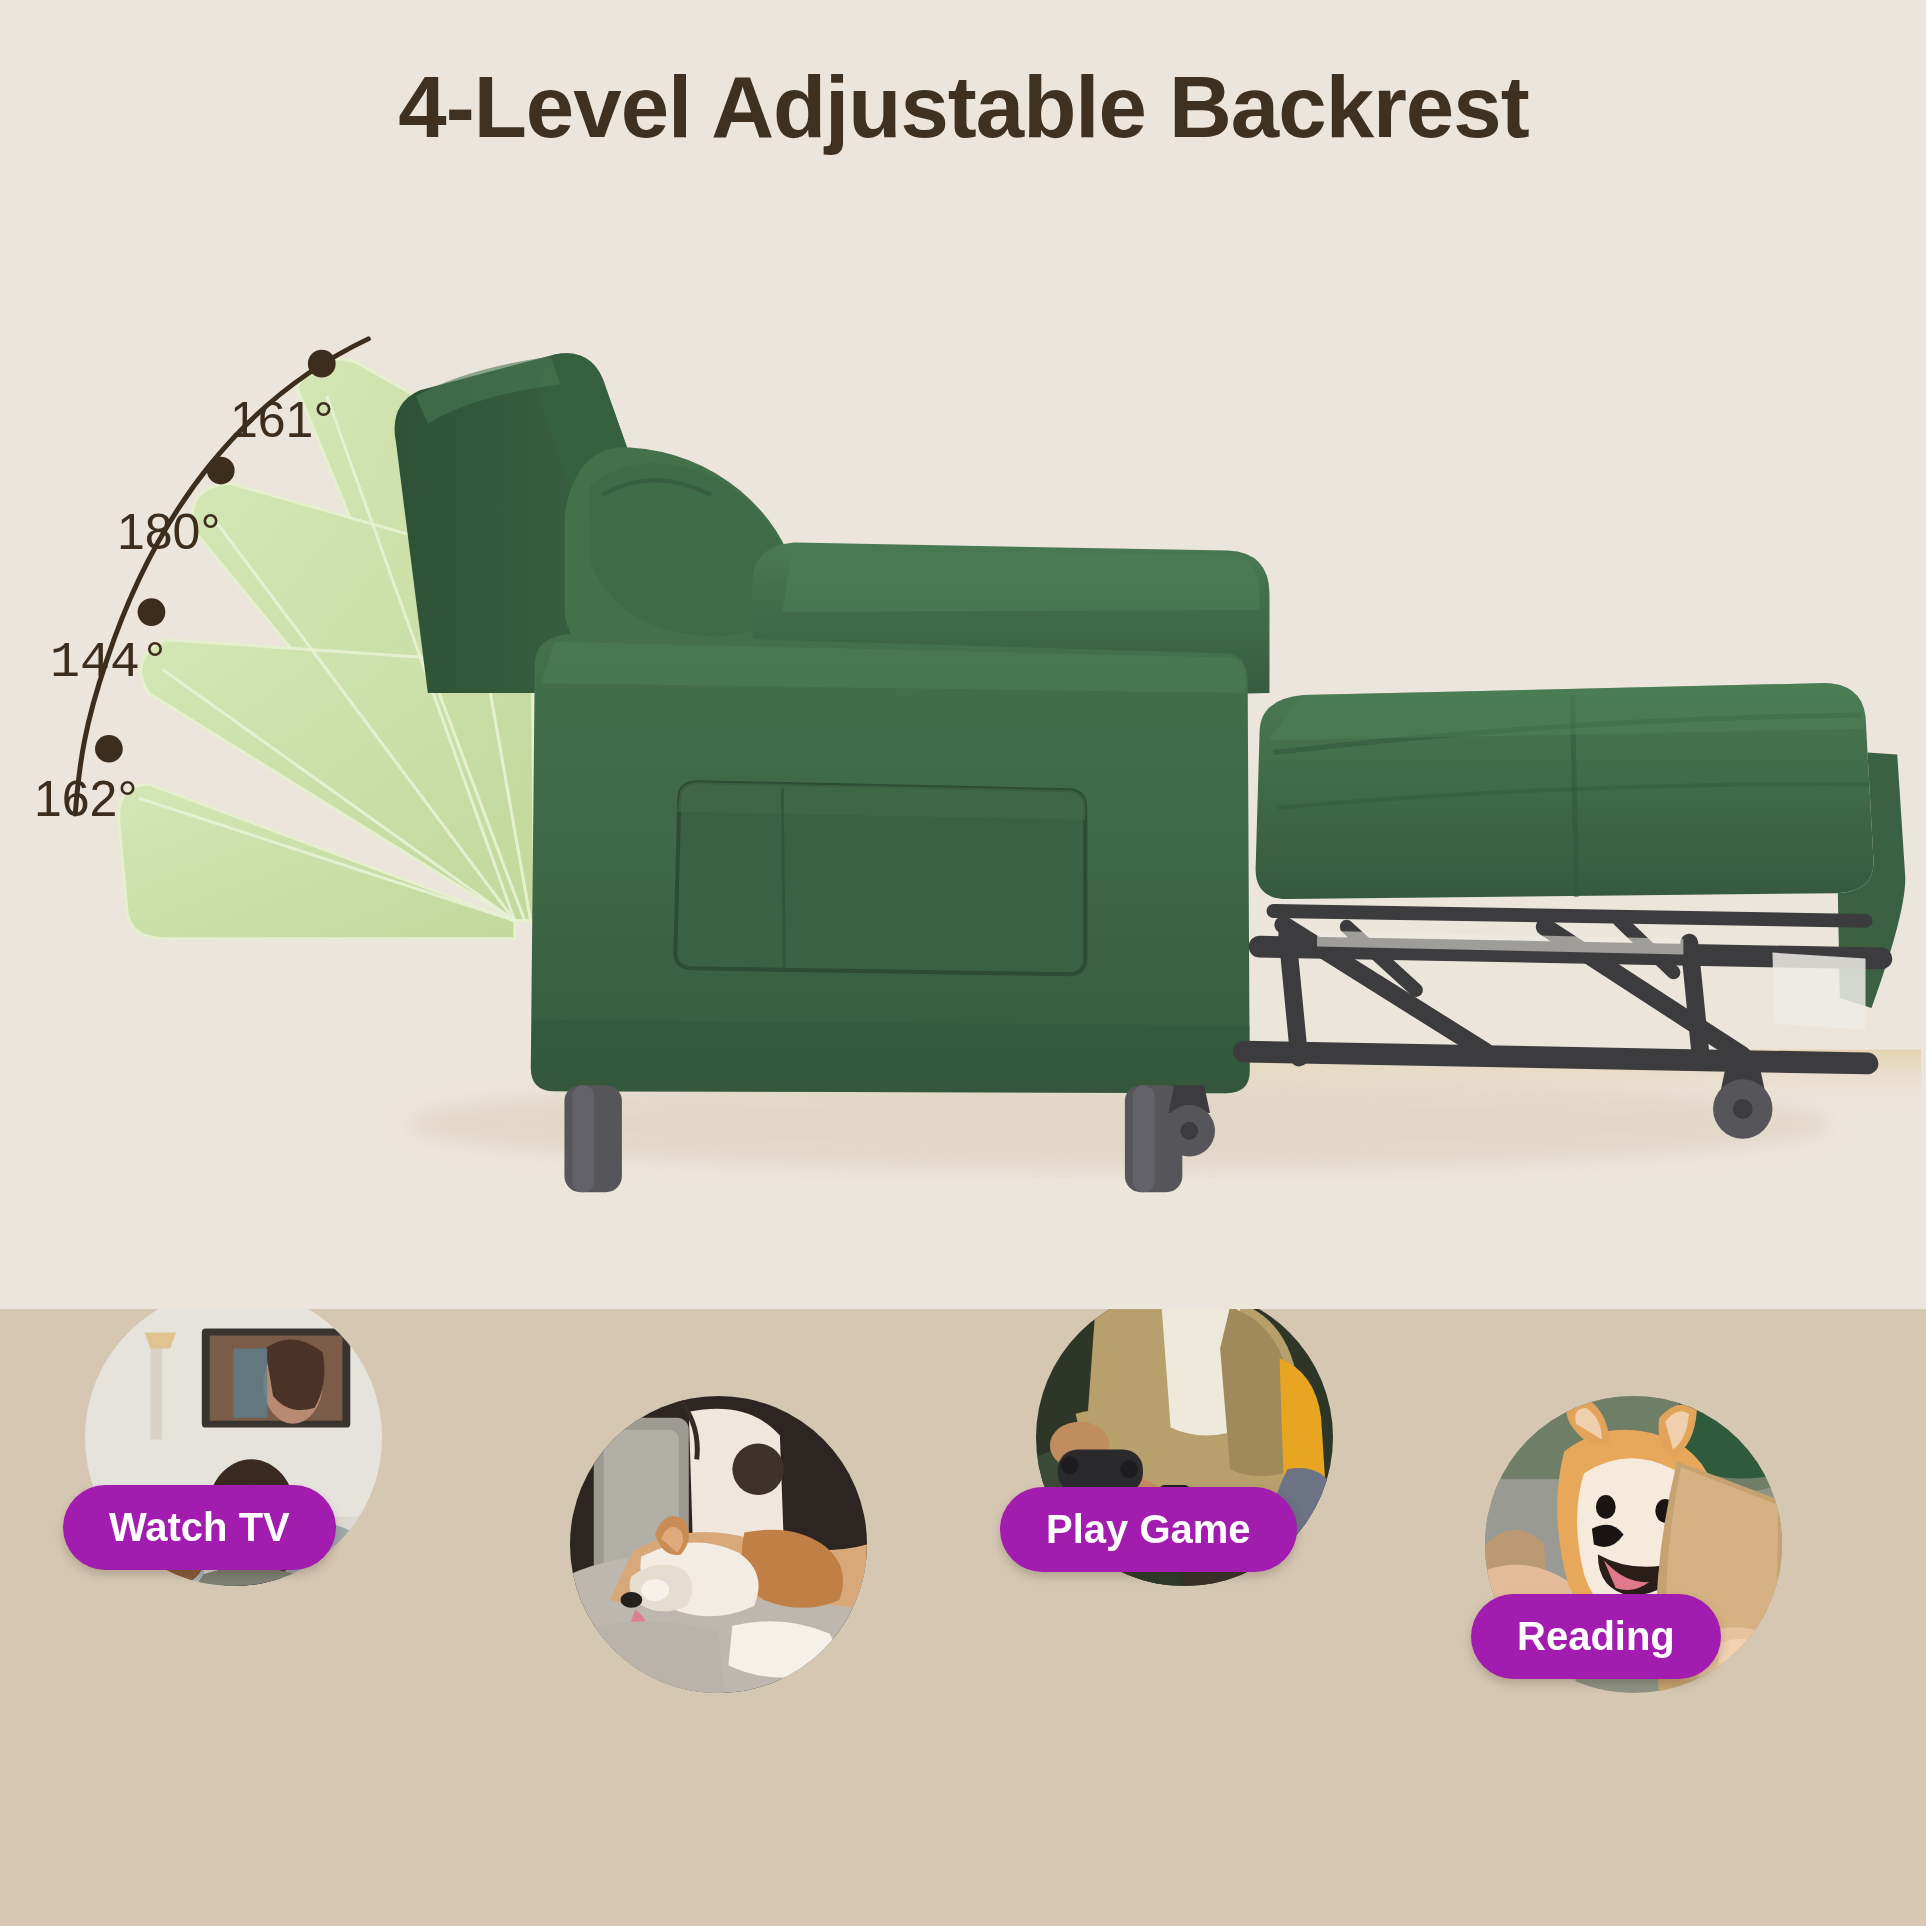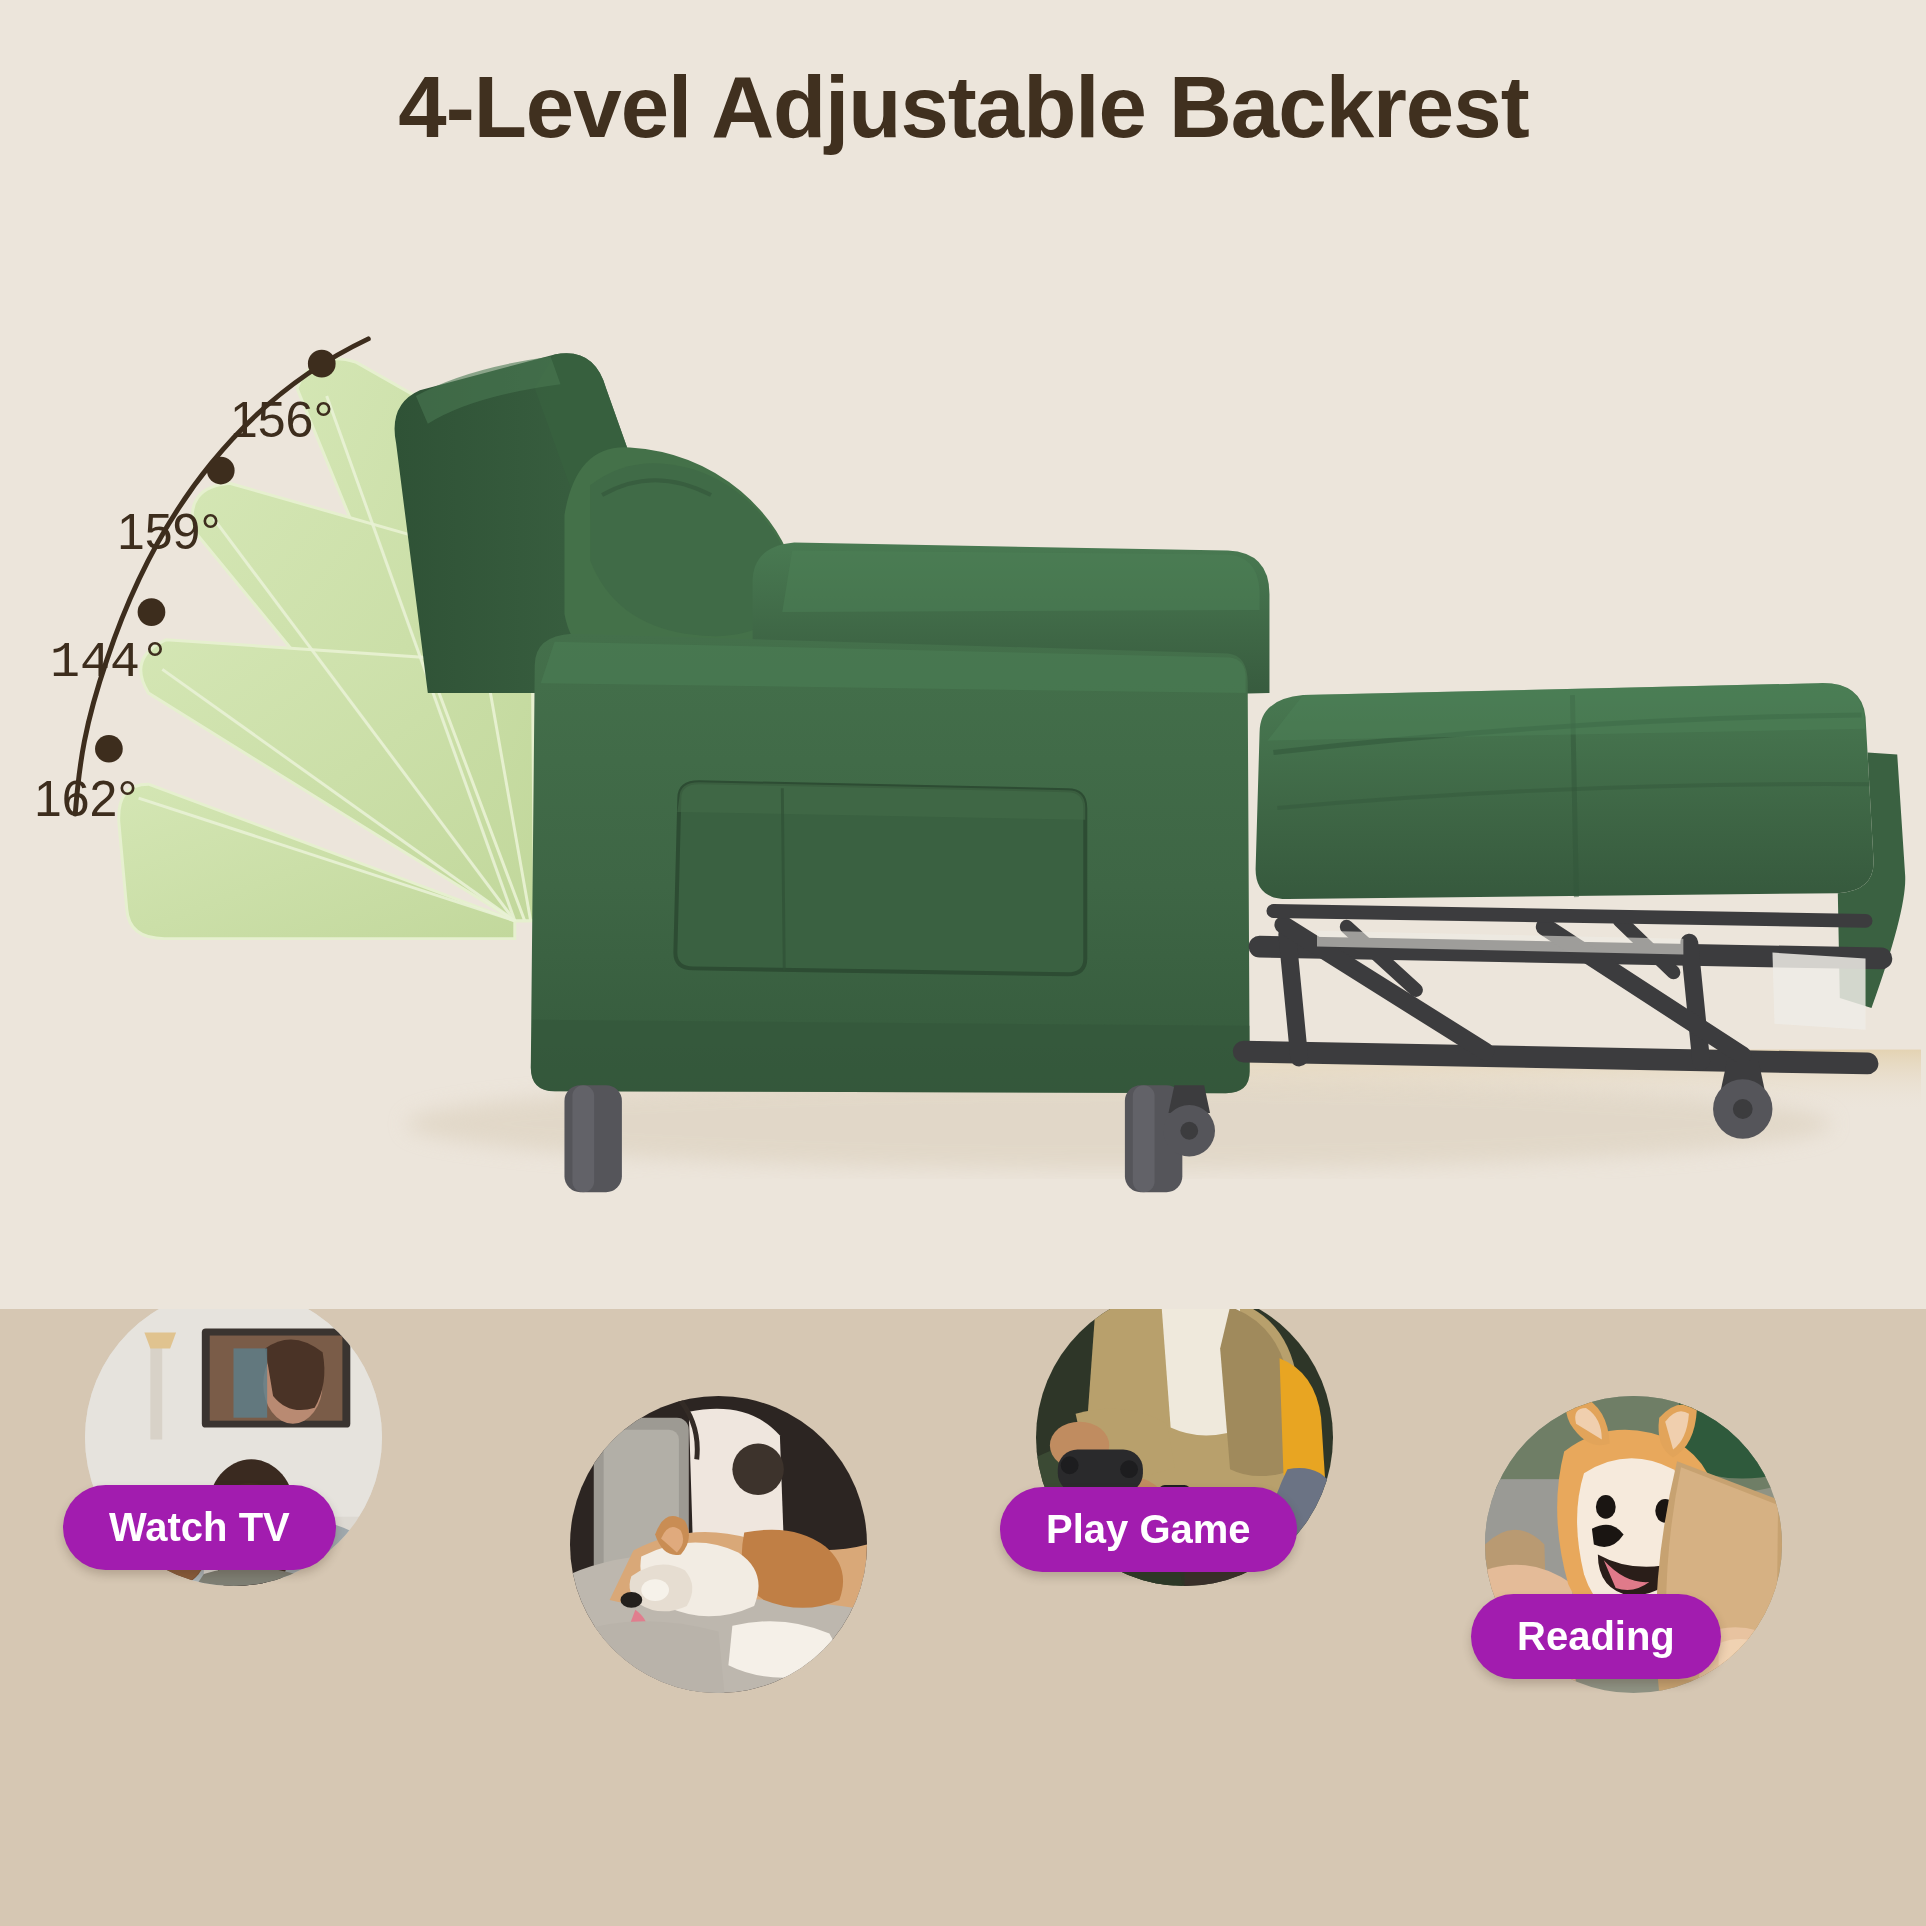--- a/index.html
+++ b/index.html
@@ -114,22 +114,22 @@
     </svg>
 
     <svg id="angle-arc-svg" viewBox="0 0 700 700" xmlns="http://www.w3.org/2000/svg">
       <path d="M 372 112 C 250 170 160 280 108 436 C 86 500 80 540 76 592" fill="none" stroke="#3d2d1d" stroke-width="5" stroke-linecap="round"></path>
       <circle cx="325" cy="137" r="14" fill="#3d2d1d"></circle>
       <circle cx="223" cy="245" r="14" fill="#3d2d1d"></circle>
       <circle cx="153" cy="388" r="14" fill="#3d2d1d"></circle>
       <circle cx="110" cy="526" r="14" fill="#3d2d1d"></circle>
     </svg>
 
-    <div class="angle-label" style="left:230px; top:391px;">156°</div>
-    <div class="angle-label" style="left:117px; top:503px;">159°</div>
+    <div class="angle-label" style="left:230px; top:391px;">161°</div>
+    <div class="angle-label" style="left:117px; top:503px;">180°</div>
     <div class="angle-label" style="left:50px; top:634px;font-family:Liberation Mono, monospace;">144°</div>
     <div class="angle-label" style="left:14px; top:770px;margin-left:20px;">162°</div>
 
     <svg id="sofa-svg" viewBox="0 0 1946 1322" xmlns="http://www.w3.org/2000/svg">
       <defs>
         <linearGradient id="grnMain" x1="0" y1="0" x2="0" y2="1">
           <stop offset="0%" stop-color="#44704b"></stop>
           <stop offset="55%" stop-color="#3e6645"></stop>
           <stop offset="100%" stop-color="#355a3c"></stop>
         </linearGradient>

